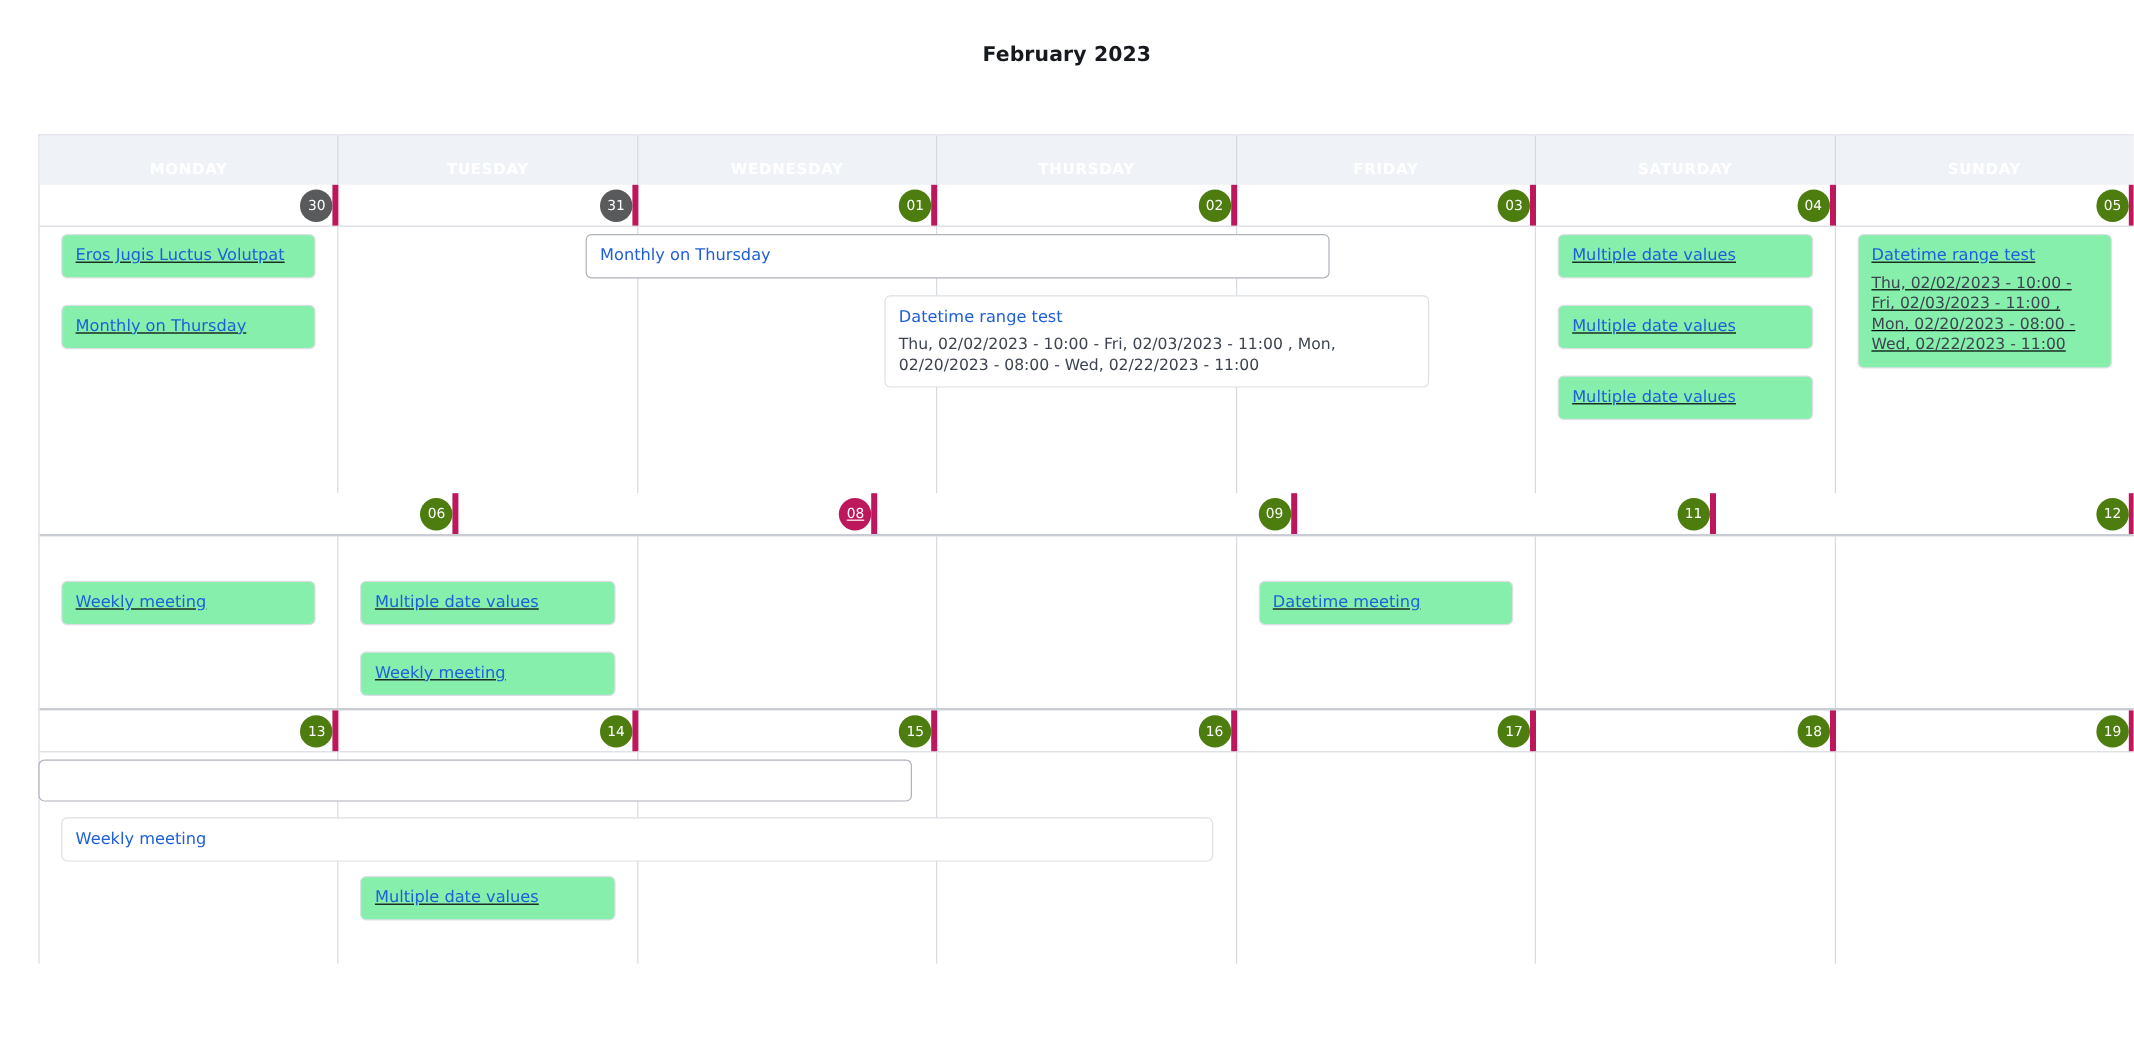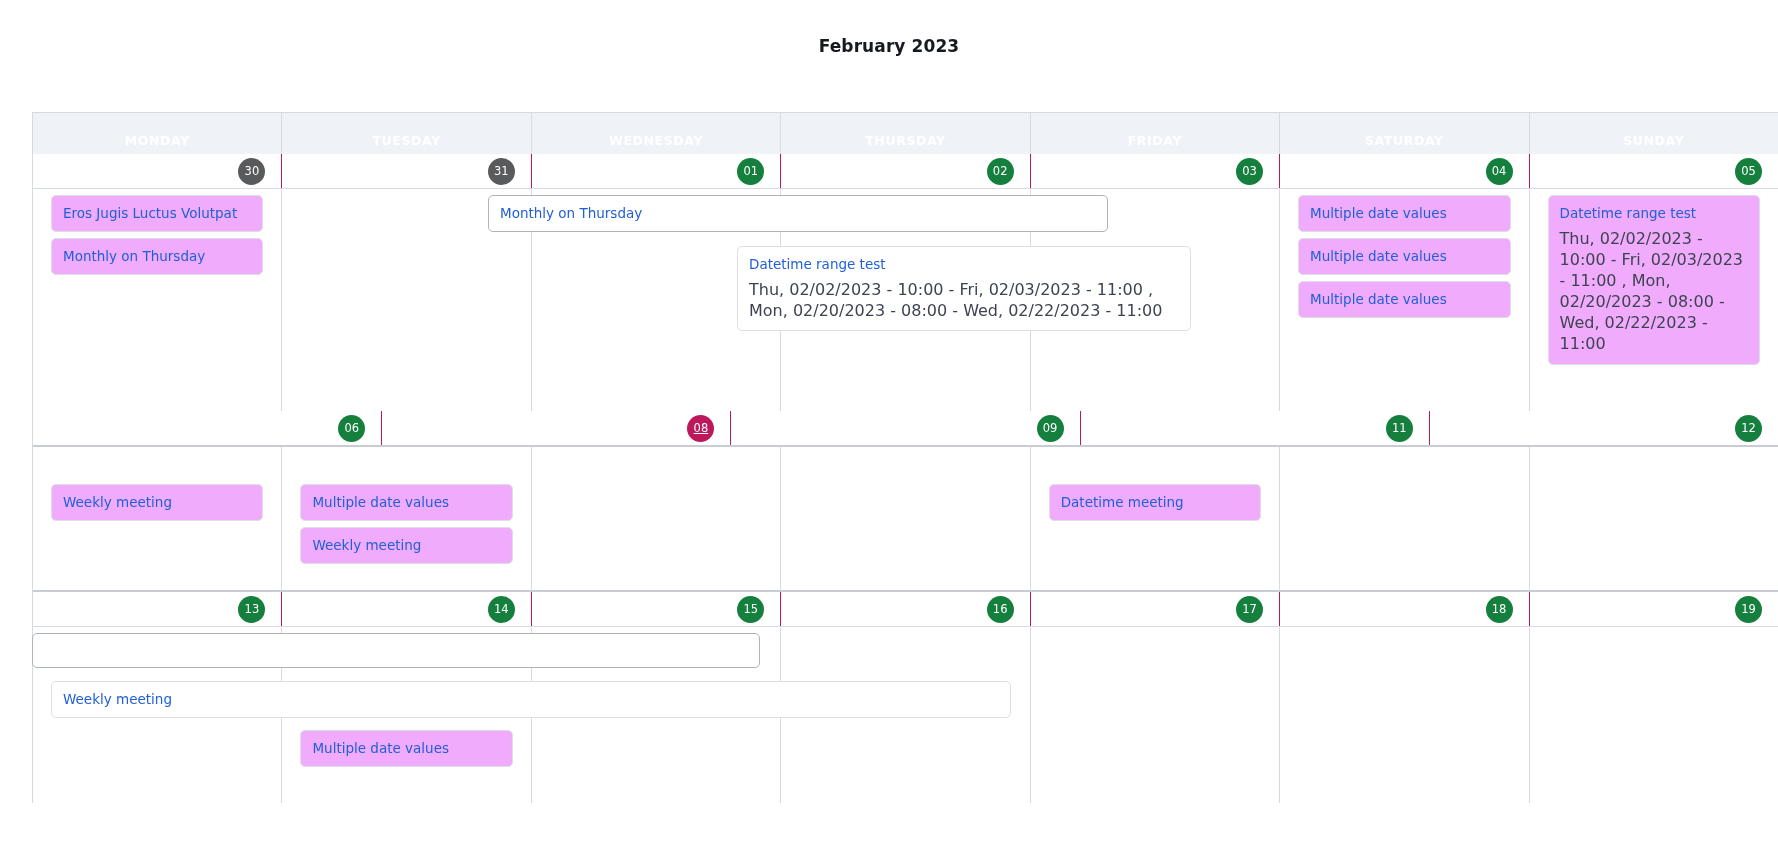--- a/index.html
+++ b/index.html
@@ -69,41 +69,40 @@
 
   
   .datestrip {
     display: flex;
     height: 34px;
     border-bottom: 1px solid #d6dae1;
   }
   .datestrip .dcell {
     flex: 1 1 0;
     min-width: 0;
-    border-right: 1px solid #be185d;
+    border-right: 5px solid #be185d;
     box-sizing: border-box;
     display: flex;
     align-items: center;
     justify-content: flex-end;
-    padding-right: 16px;
   }
 
   .badge {
     width: 27px;
     height: 27px;
     border-radius: 50%;
     background: #595a5b;
     color: #ffffff;
     font-size: 11.5px;
     display: flex;
     align-items: center;
     justify-content: center;
     box-sizing: border-box;
   }
-  .badge.dark { background: #15803d; }
+  .badge.dark { background: #4d7c0f; }
   .badge.today { background: #be185d; text-decoration: underline; }
 
   
   .bodystrip {
     display: flex;
     position: relative;
     box-sizing: border-box;
   }
   .bodystrip .bcell {
     flex: 1 1 0;
@@ -111,35 +110,36 @@
     border-right: 1px solid #d6dae1;
     box-sizing: border-box;
     padding: 6px 18px 10px 18px;
   }
 
   
   .week-sep { border-bottom: 2px solid #c9ccd2; }
 
   
   .ev {
-    background: #f0abfc;
+    background: #86efac;
     border: 1px solid #dcdfe4;
     border-radius: 5px;
     padding: 9px 11px;
-    margin-bottom: 6px;
-    box-sizing: border-box;
+    margin-bottom: 22px;
+    box-sizing: border-box;
+    text-decoration: underline;
   }
   .ev-title {
     color: #1f5fd8;
     font-size: 13.5px;
     line-height: 1.25;
   }
   .ev-sub {
     color: #3d4450;
-    font-size: 16px;
+    font-size: 13px;
     line-height: 1.32;
     margin-top: 6px;
   }
 
   
   .span-ev {
     position: absolute;
     background: #ffffff;
     border: 1px solid #aeb2b9;
     border-radius: 5px;

